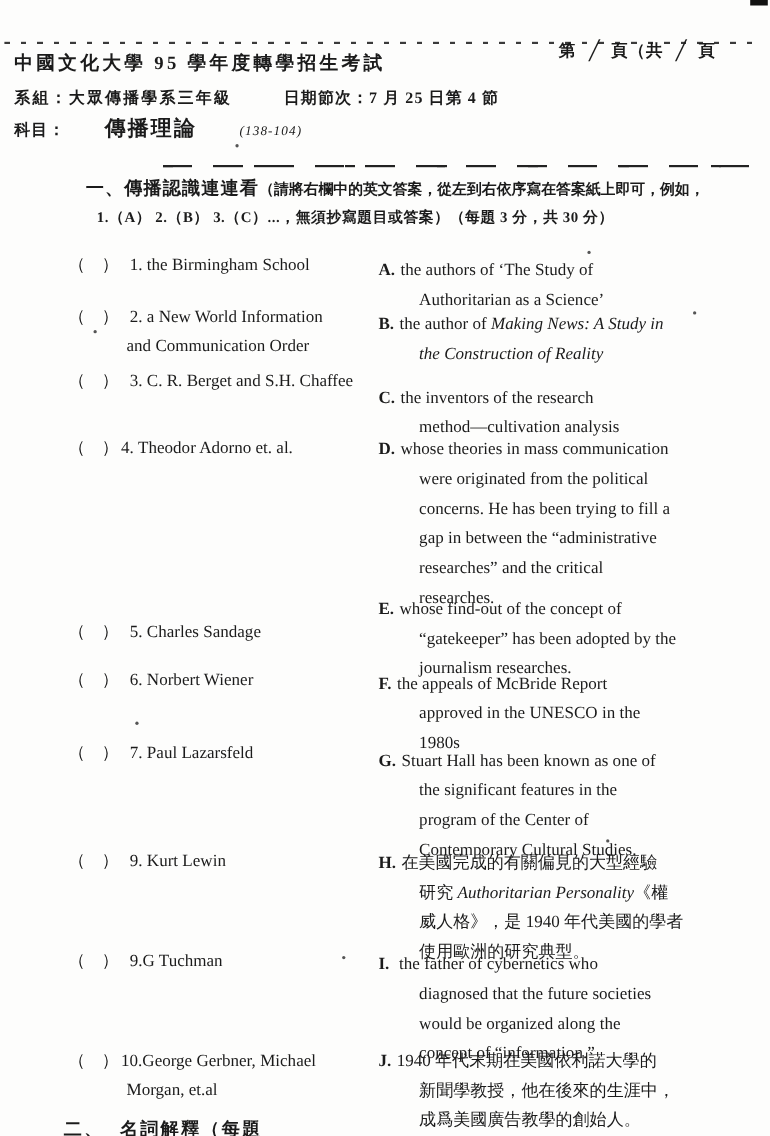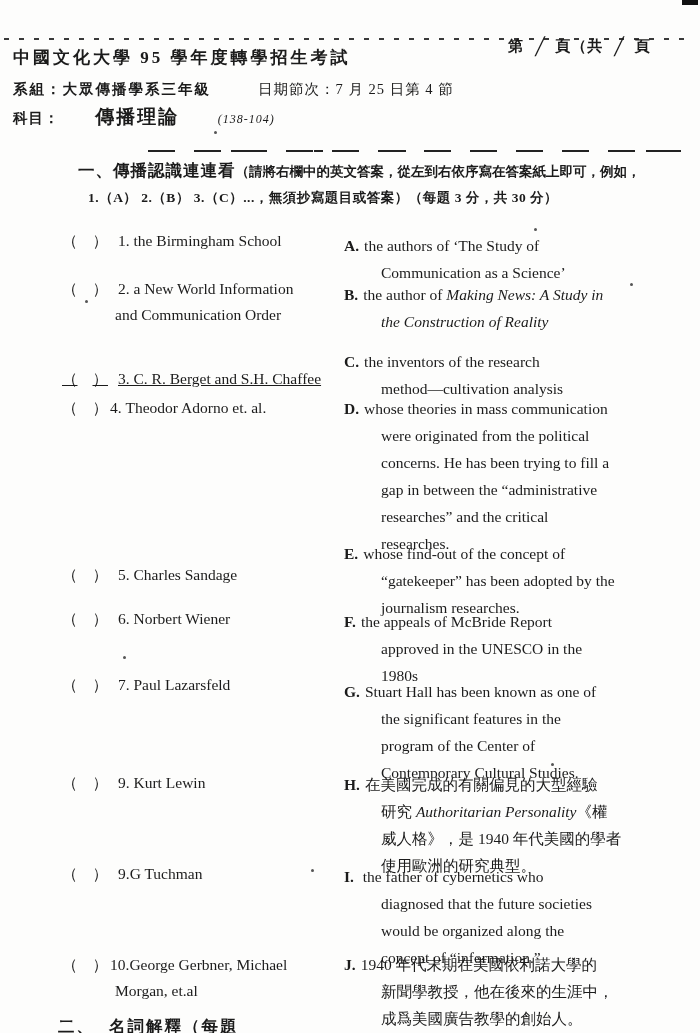--- a/index.html
+++ b/index.html
@@ -20,21 +20,21 @@
   }
   .page-label{
     left:508px;top:36px;width:200px;font-size:15px;font-weight:600;letter-spacing:1px;
     display:flex;align-items:center;white-space:nowrap;
   }
   .page-label .slash{
     font-size:30px;font-weight:400;line-height:20px;transform:skewX(-8deg);
     margin:0 10px 0 12px;
   }
   .hdr2{left:13px;top:80px;font-size:14.5px;font-weight:700;letter-spacing:2px;}
-  .hdr2-date{left:258px;top:80px;font-size:14.5px;font-weight:400;letter-spacing:1px;text-align:center;}
+  .hdr2-date{left:258px;top:80px;font-size:14.5px;font-weight:700;letter-spacing:1px;text-align:center;}
   .hdr3{left:13px;top:104px;font-size:14.5px;font-weight:600;letter-spacing:1px;}
   .subject-name{font-size:19px;font-weight:bold;letter-spacing:2px;margin-left:31px;}
   .subject-code{font-size:12px;font-weight:400;margin-left:34px;letter-spacing:1px;font-style:italic;}
   .broken-rule{
     position:absolute;left:148px;top:150px;width:552px;height:2px;
     background:
       repeating-linear-gradient(90deg,#222 0 27px,transparent 27px 46px),
       repeating-linear-gradient(90deg,#222 0 9px,transparent 9px 83px);
   }
   
@@ -98,32 +98,32 @@
 <div class="broken-rule"></div>
 
 <div class="abs sec1-l1">
   <span class="sec1-main">一、傳播認識連連看</span><span class="sec1-paren">（請將右欄中的英文答案，從左到右依序寫在答案紙上即可，例如，</span>
 </div>
 <div class="abs sec1-l2">1.（A）  2.（B）  3.（C）...，無須抄寫題目或答案）（每題 3 分，共 30 分）</div>
 
 <div class="left-item" style="top:228px;"><span class="po">（</span><span class="pc">）</span><span>1. the Birmingham School</span></div>
 <div class="left-item" style="top:276px;"><span class="po">（</span><span class="pc">）</span><span>2. a New World Information
 and Communication Order</span></div>
-<div class="left-item" style="top:366px;text-decoration:underline;"><span class="po">（</span><span class="pc">）</span><span>3. C. R. Berget and S.H. Chaffee</span></div>
+<div class="left-item" style="top:334px;"><span class="po">（</span><span class="pc">）</span><span>3. C. R. Berget and S.H. Chaffee</span></div>
 <div class="left-item" style="top:395px;"><span class="po">（</span><span class="pc" style="margin-right:2px;">）</span><span>4. Theodor Adorno et. al.</span></div>
 <div class="left-item" style="top:536px;margin-top:26px;"><span class="po">（</span><span class="pc">）</span><span>5. Charles Sandage</span></div>
 <div class="left-item" style="top:606px;"><span class="po">（</span><span class="pc">）</span><span>6. Norbert Wiener</span></div>
 <div class="left-item" style="top:672px;"><span class="po">（</span><span class="pc">）</span><span>7. Paul Lazarsfeld</span></div>
 <div class="left-item" style="top:770px;"><span class="po">（</span><span class="pc">）</span><span>9. Kurt Lewin</span></div>
 <div class="left-item" style="top:861px;"><span class="po">（</span><span class="pc">）</span><span>9.G Tuchman</span></div>
 <div class="left-item" style="top:952px;"><span class="po">（</span><span class="pc" style="margin-right:2px;">）</span><span>10.George Gerbner, Michael
 Morgan, et.al</span></div>
 
 <div class="right-opt" style="top:232px;"><span class="opt-letter">A.</span><span>the authors of ‘The Study of
-Communication as a Science’</span><span class="em"></span><span></span></div>
+Authoritarian as a Science’</span><span class="em"></span><span></span></div>
 <div class="right-opt" style="top:281px;"><span class="opt-letter">B.</span><span>the author of </span><span class="em">Making News: A Study in
 the Construction of Reality</span><span></span></div>
 <div class="right-opt" style="top:348px;"><span class="opt-letter">C.</span><span>the inventors of the research
 method—cultivation analysis</span><span class="em"></span><span></span></div>
 <div class="right-opt" style="top:395px;"><span class="opt-letter">D.</span><span>whose theories in mass communication
 were originated from the political
 concerns. He has been trying to fill a
 gap in between the “administrative
 researches” and the critical
 researches.</span><span class="em"></span><span></span></div>

